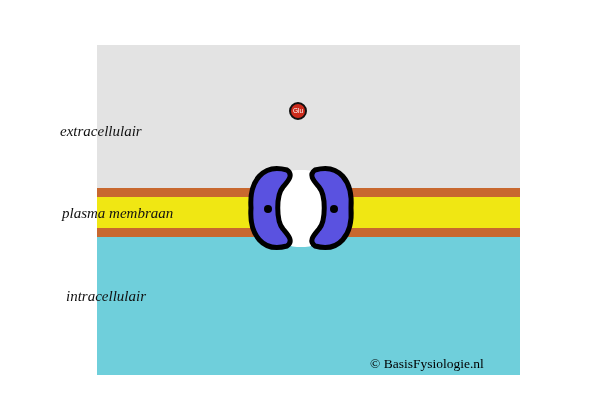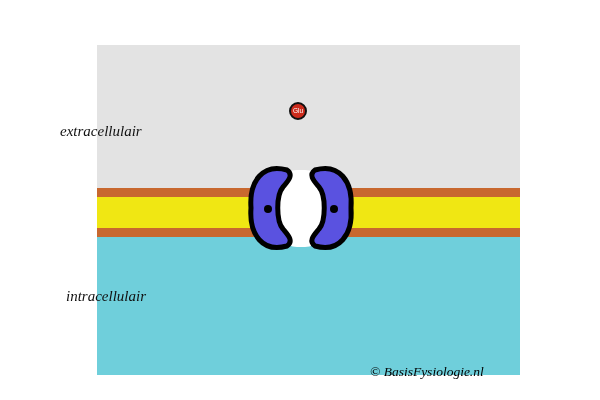--- a/index.html
+++ b/index.html
@@ -31,22 +31,21 @@
     color:#111;
     z-index:5;
     white-space:nowrap;
   }
   .lbl-extra{left:60px;top:123px;}
   .lbl-membrane{left:62px;top:205px;}
   .lbl-intra{left:66px;top:288px;text-align:center;}
 
   .credit{
     position:absolute;
-    left:370px;top:364px;
-    font-style:italic;
+    left:370px;top:356px;
     font-size:13.5px;
     color:#000;
     z-index:5;
     white-space:nowrap;
   }
 
   
   .glu{
     position:absolute;
     left:289px;top:102px;
@@ -103,17 +102,18 @@
              C 98 2, 112 20, 110 47
              C 112 74, 98 92, 74 85
              C 67 80, 73 74, 78 68
              C 85 60, 85 34, 78 26
              C 73 20, 67 14, 74 9 Z" fill="var(--transporter-fill,#5a52e0)" stroke="var(--transporter-outline,#000)" stroke-width="5" stroke-linejoin="round"></path>
     <circle cx="27" cy="48" r="4" fill="#000"></circle>
     <circle cx="93" cy="48" r="4" fill="#000"></circle>
   </svg>
 
   <div class="lbl lbl-extra">extracellulair</div>
+  <div class="lbl lbl-membrane">plasma membraan</div>
   <div class="lbl lbl-intra">intracellulair</div>
 
   <div class="credit">© BasisFysiologie.nl</div>
 
 </div>
 
 </body></html>

